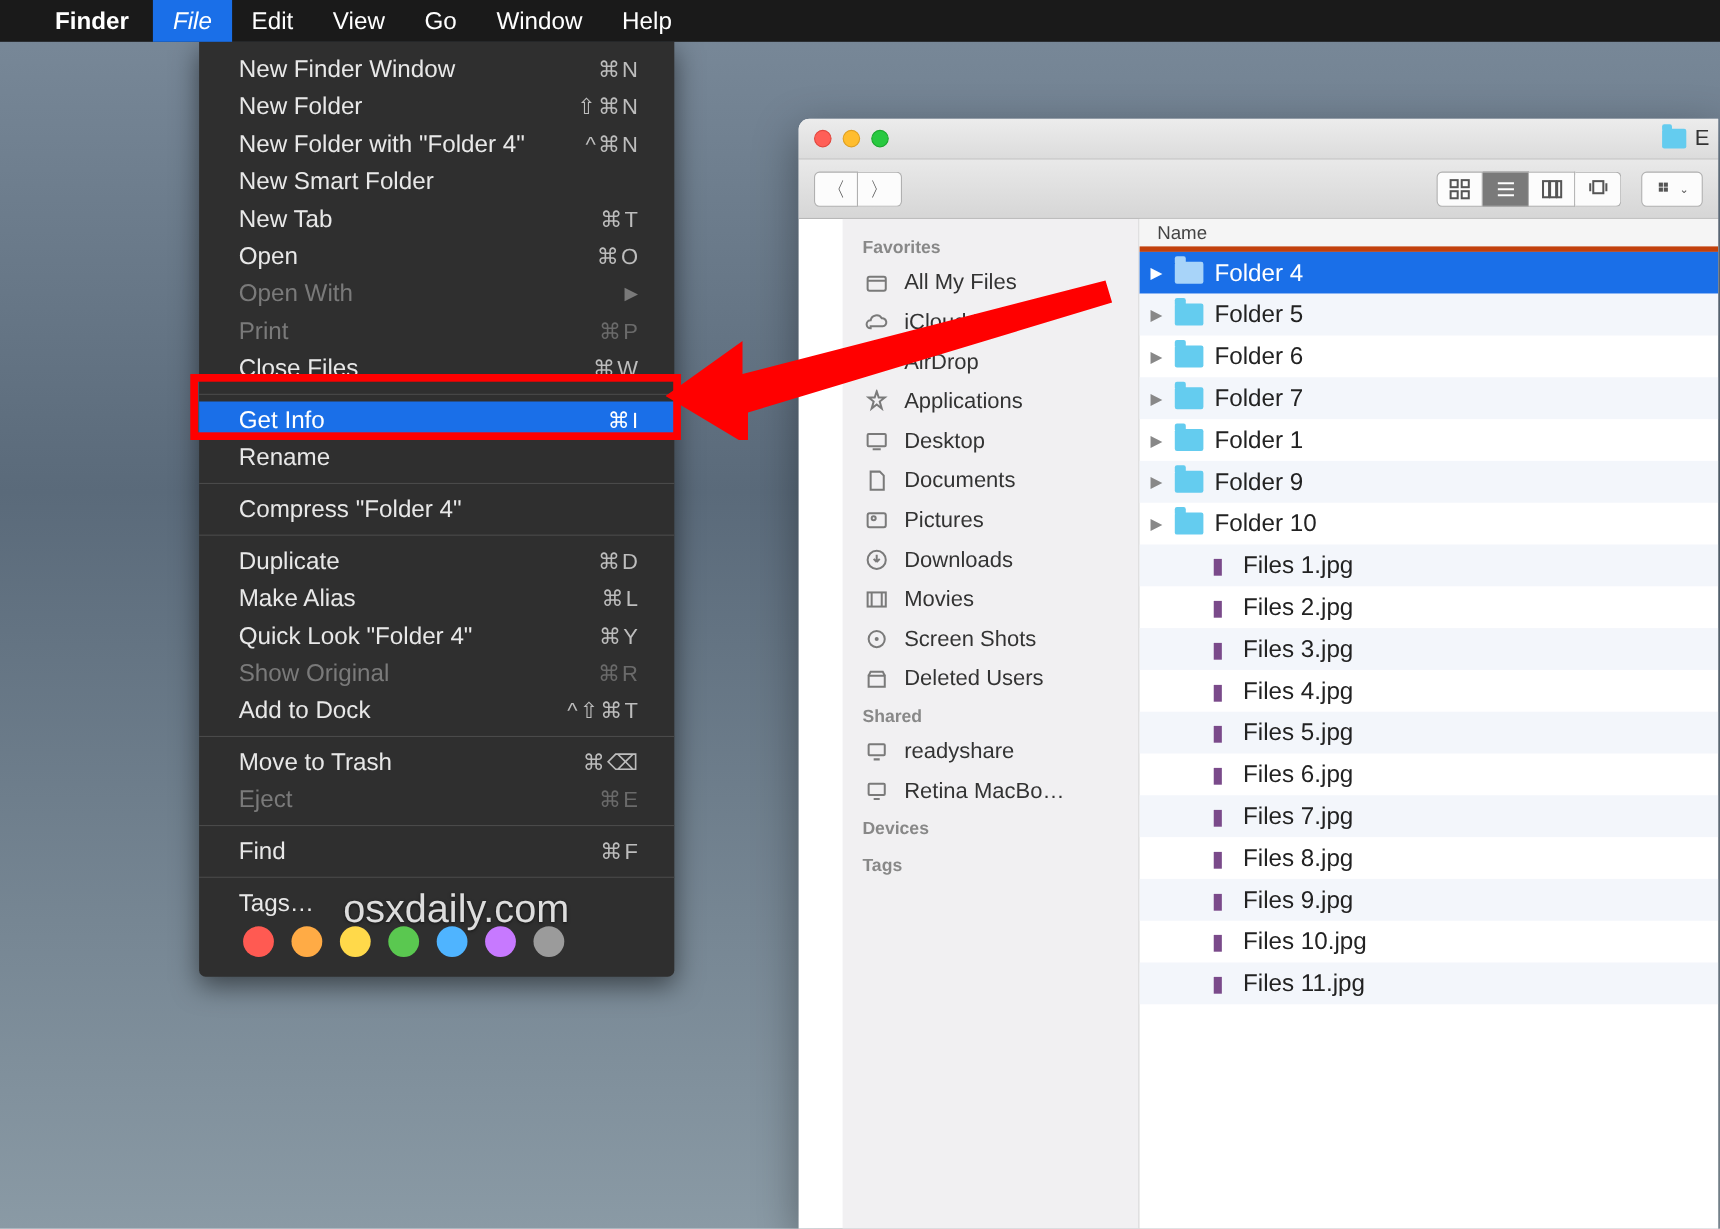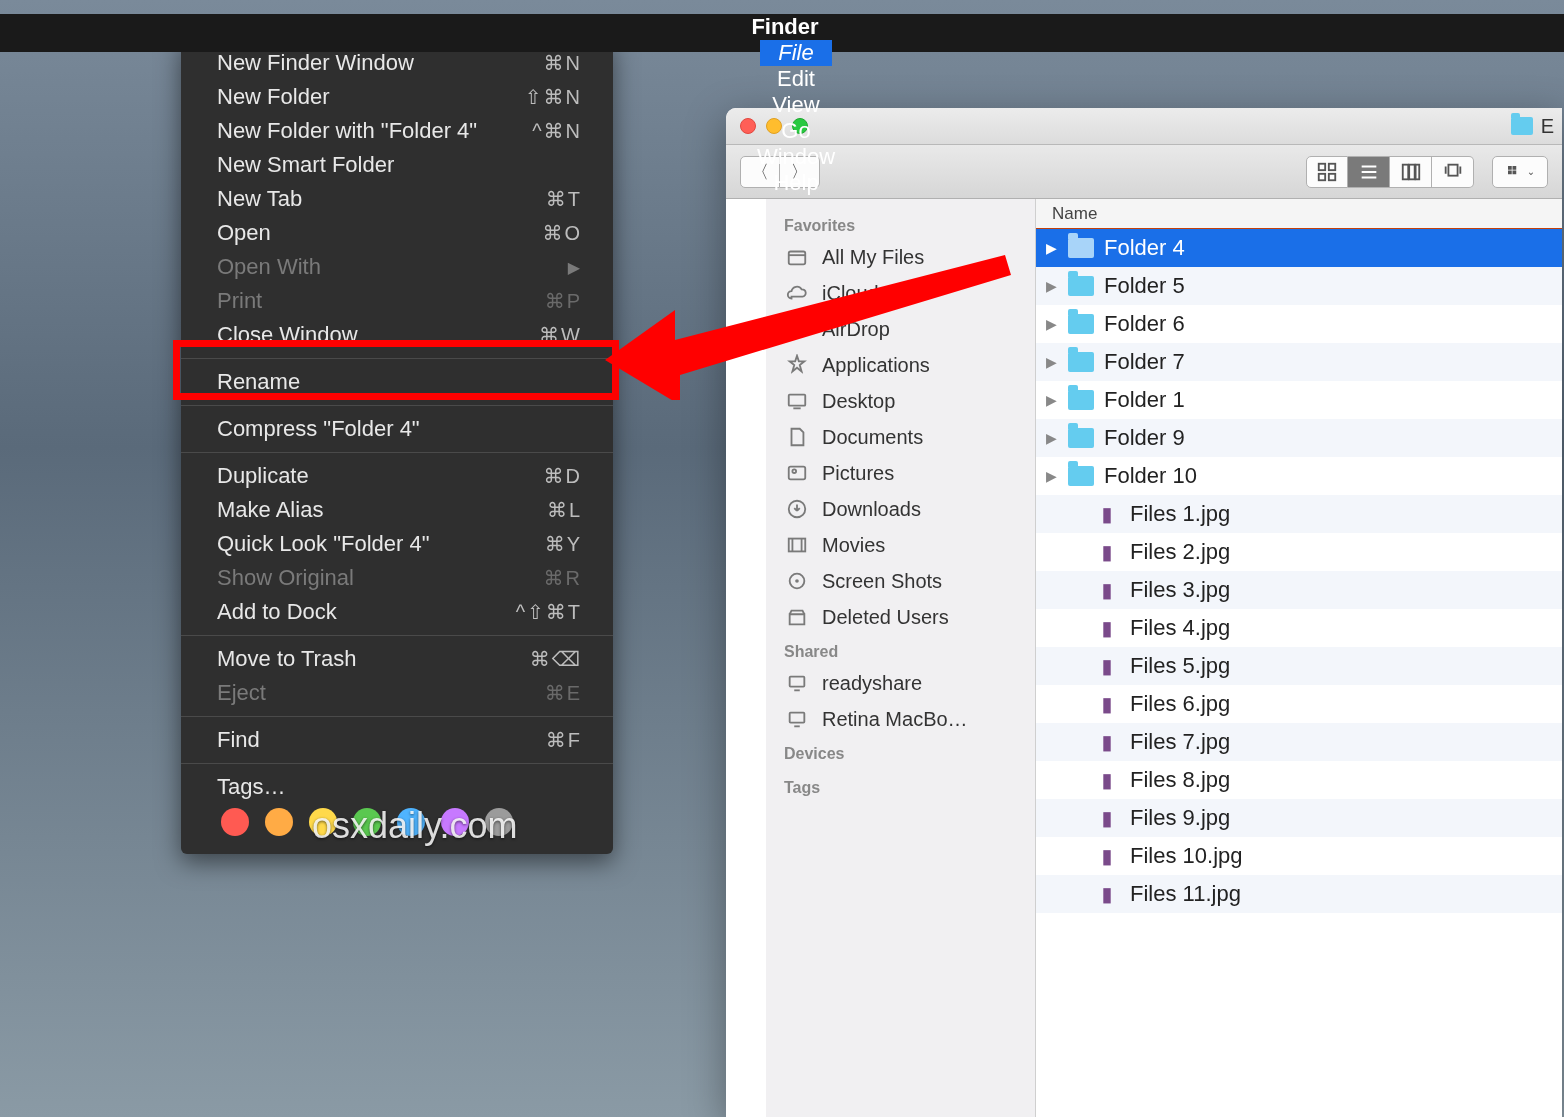--- a/index.html
+++ b/index.html
@@ -1,19 +1,19 @@
 <!DOCTYPE html>
 <html><head>
 <meta charset="utf-8">
 <style>
 * { margin: 0; padding: 0; box-sizing: border-box; font-family: -apple-system, "Helvetica Neue", Arial, sans-serif; }
 body { width: 1564px; height: 1117px; background: linear-gradient(180deg, #7a8a9a 0%, #5a6a7a 40%, #8a9aa5 100%); overflow: hidden; position: relative; }
 
 
-.menubar { position: absolute; top: 14px; left: 0; right: 0; height: 38px; background: #1a1a1a; display: flex; align-items: center; padding-left: 28px; color: #fff; font-size: 22px; z-index: 10; flex-direction: column; }
+.menubar { position: absolute; top: 0; left: 0; right: 0; height: 38px; background: #1a1a1a; display: flex; align-items: center; padding-left: 28px; color: #fff; font-size: 22px; z-index: 10; }
 .menubar .apple-icon { margin-right: 22px; font-size: 26px; }
 .menubar .app-name { font-weight: 700; margin-right: 22px; }
 .menubar .menu-item { padding: 0 18px; height: 38px; display: flex; align-items: center; cursor: default; }
 .menubar .menu-item.active { background: #1a6fe8; font-style: italic; }
 
 
 .dropdown { position: absolute; top: 38px; left: 181px; width: 432px; background: #2f2f2f; border-bottom-left-radius: 6px; border-bottom-right-radius: 6px; color: #e8e8e8; font-size: 22px; padding: 8px 0 14px; z-index: 9; box-shadow: 0 8px 24px rgba(0,0,0,.5); }
 .dropdown .mi { display: flex; justify-content: space-between; align-items: center; padding: 3px 31px 3px 36px; height: 34px; }
 .dropdown .mi.disabled { color: #7a7a7a; }
 .dropdown .mi .sc { color: #bdbdbd; font-size: 20px; letter-spacing: 2px; display: flex; align-items: center; gap: 4px; }
@@ -58,21 +58,21 @@
 .vs-btn:last-child { border-radius: 0 5px 5px 0; }
 .arrange-btn { width: 56px; height: 32px; background: #fcfcfc; border: 1px solid #b0b0b0; border-radius: 5px; display: flex; align-items: center; justify-content: center; gap: 4px; color: #555; margin-left: 8px; }
 
 .finder-body { display: flex; height: calc(100% - 91px); padding-left: 40px; }
 .sidebar { width: 270px; background: #f1f0f2; border-right: 1px solid #cfcfcf; padding-top: 10px; overflow: hidden; }
 .sb-head { font-size: 16px; color: #888; font-weight: 600; padding: 8px 18px 4px; }
 .sb-item { display: flex; align-items: center; gap: 12px; padding: 5px 18px; font-size: 20px; color: #333; }
 .sb-icon { width: 26px; height: 26px; display: flex; align-items: center; justify-content: center; color: #7a7a7a; }
 
 .file-list { flex: 1; background: #fff; }
-.fl-header { height: 30px; background: #f5f5f5; border-bottom: 1px solid #c2410c; font-size: 17px; color: #444; padding-left: 16px; display: flex; align-items: center; font-weight: 500;}
+.fl-header { height: 30px; background: #f5f5f5; border-bottom: 5px solid #c2410c; font-size: 17px; color: #444; padding-left: 16px; display: flex; align-items: center; font-weight: 500;}
 .fl-row { display: flex; align-items: center; height: 38px; padding-left: 10px; font-size: 22px; color: #222; }
 .fl-row.alt { background: #f3f6fb; }
 .fl-row.selected { background: #1a6fe8; color: #fff; }
 .fl-disclosure { width: 14px; color: #888; font-size: 14px; margin-right: 6px; }
 .fl-row.selected .fl-disclosure { color: #fff; }
 .fl-icon { width: 30px; display: flex; align-items: center; justify-content: center; margin-right: 8px; }
 .fl-icon.file { color: #7a4a8a; font-size: 20px; }
 .fl-folder { width: 26px; height: 20px; background: #64ccef; border-radius: 2px; position: relative; }
 .fl-folder::before { content: ""; position: absolute; top: -5px; left: 0; width: 10px; height: 6px; background: #64ccef; border-radius: 2px 2px 0 0; }
 .fl-row.selected .fl-folder { background: #a8d4f9; }
@@ -126,24 +126,28 @@
       <span>Open With</span>
       <span class="sc">
         <span class="arrow-right">▶</span>
       </span>
     </div>
     <div class="mi disabled">
       <span>Print</span>
       <span class="sc">⌘P</span>
     </div>
     <div class="mi">
-      <span>Close Window</span>
+      <span>Close Files</span>
       <span class="sc">⌘W</span>
     </div>
     <div class="sep"></div>
+    <div class="mi highlighted">
+      <span>Get Info</span>
+      <span class="sc">⌘I</span>
+    </div>
     <div class="mi">
       <span>Rename</span>
       <span class="sc"></span>
     </div>
     <div class="sep"></div>
     <div class="mi">
       <span>Compress "Folder 4"</span>
       <span class="sc"></span>
     </div>
     <div class="sep"></div>

